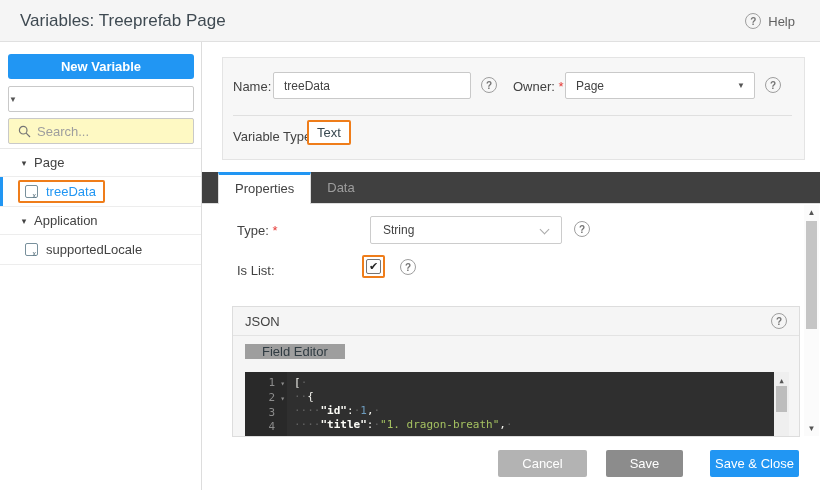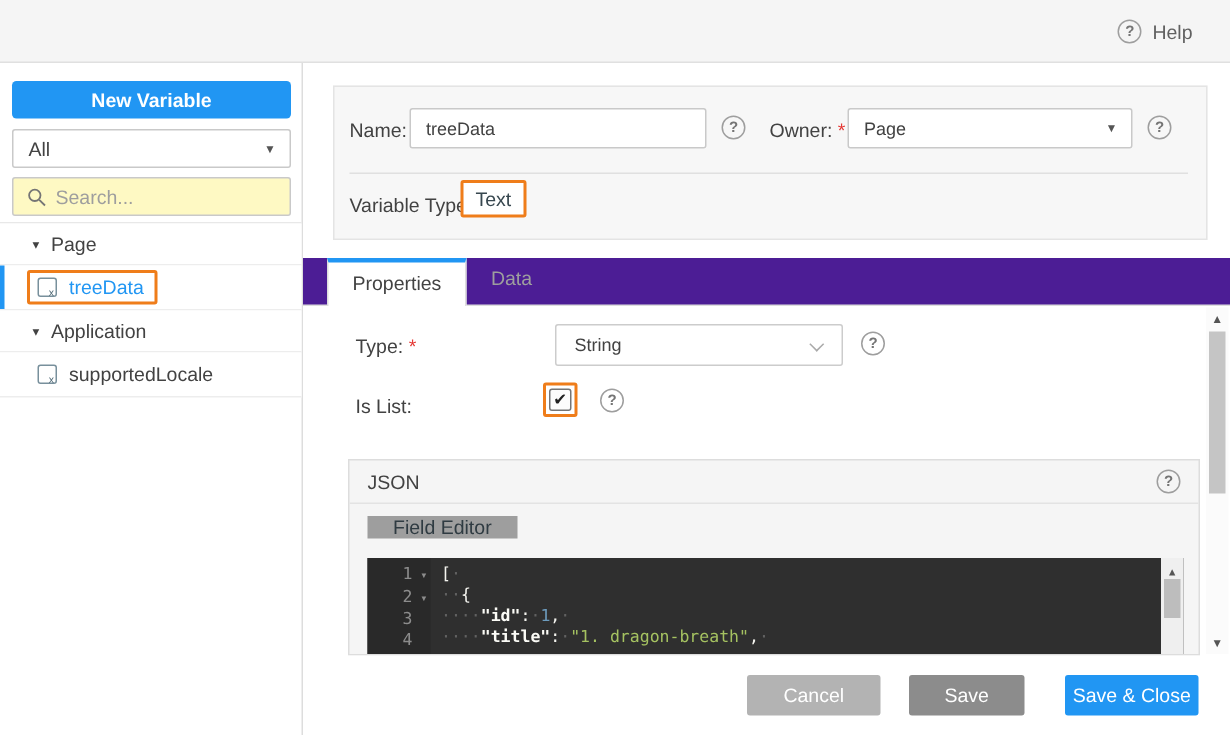--- a/index.html
+++ b/index.html
@@ -68,22 +68,22 @@
   .tinput { position:absolute; border:1px solid #c9c9c9; border-radius:2px;
             background:#fff; font-size:12px; color:#424242; padding-left:10px;
             font-family:"Liberation Sans", sans-serif; outline:none; }
   .fdivider { position:absolute; left:10px; right:12px; top:57px; border-top:1px solid #e0e0e0; }
   .model-box { position:absolute; left:84px; top:62px; border:2px solid #ef7d1a;
                border-radius:2px; background:#fff; padding:3px 8px; font-size:13px;
                color:#37474f; font-weight:500; }
 
   
   .tabbar { position:absolute; left:202px; top:172px; width:618px; height:32px;
-            border-bottom:1px solid #ddd; display:flex; align-items:flex-start;
-            padding-left:16px; background:#4c1d95; }
+            border-bottom:1px solid #ddd; display:flex; align-items:center;
+            padding-left:16px; background:#404040; }
   .tab { font-size:13px; padding:0 16px; height:28px; line-height:28px;
          color:#9e9e9e; cursor:pointer; position:relative; }
   .tab.active { background:#fff; border:1px solid #ddd; border-top:3px solid #2196f3;
                 border-bottom:none; height:32px; line-height:28px; color:#424242;
                 margin-bottom:-1px; }
 
   
   .content { position:absolute; left:202px; top:204px; width:601px; height:233px;
              background:#fff; overflow:hidden; }
   .chevron { position:absolute; right:13px; top:9px; width:7px; height:7px;
@@ -149,31 +149,31 @@
   .fbtn.cancel { left:498px; width:89px; background:#b3b3b3; }
   .fbtn.save { left:606px; width:77px; background:#8c8c8c; }
   .fbtn.saveclose { left:710px; width:89px; background:#2196f3; }
 </style>
 </head>
 <body>
 
 <div class="app">
 
   <div class="header">
+    <div class="title">Variables: Treeprefab Page</div>
     <div class="help">
       <span class="q">?</span>
       <span>Help</span>
     </div>
   </div>
 
   <div class="sidebar">
     <button class="new-var">New Variable</button>
 
     <div class="sel side-filter">
-      <span class="sel-text">All</span>
       <span class="caret">▼</span>
     </div>
 
     <div class="side-search">
       <svg width="13" height="13" viewBox="0 0 13 13">
         <circle cx="5.2" cy="5.2" r="3.8" fill="none" stroke="#757575" stroke-width="1.2"></circle>
         <line x1="8.2" y1="8.2" x2="12" y2="12" stroke="#757575" stroke-width="1.2"></line>
       </svg>
       <input type="text" placeholder="Search..." style="">
     </div>

